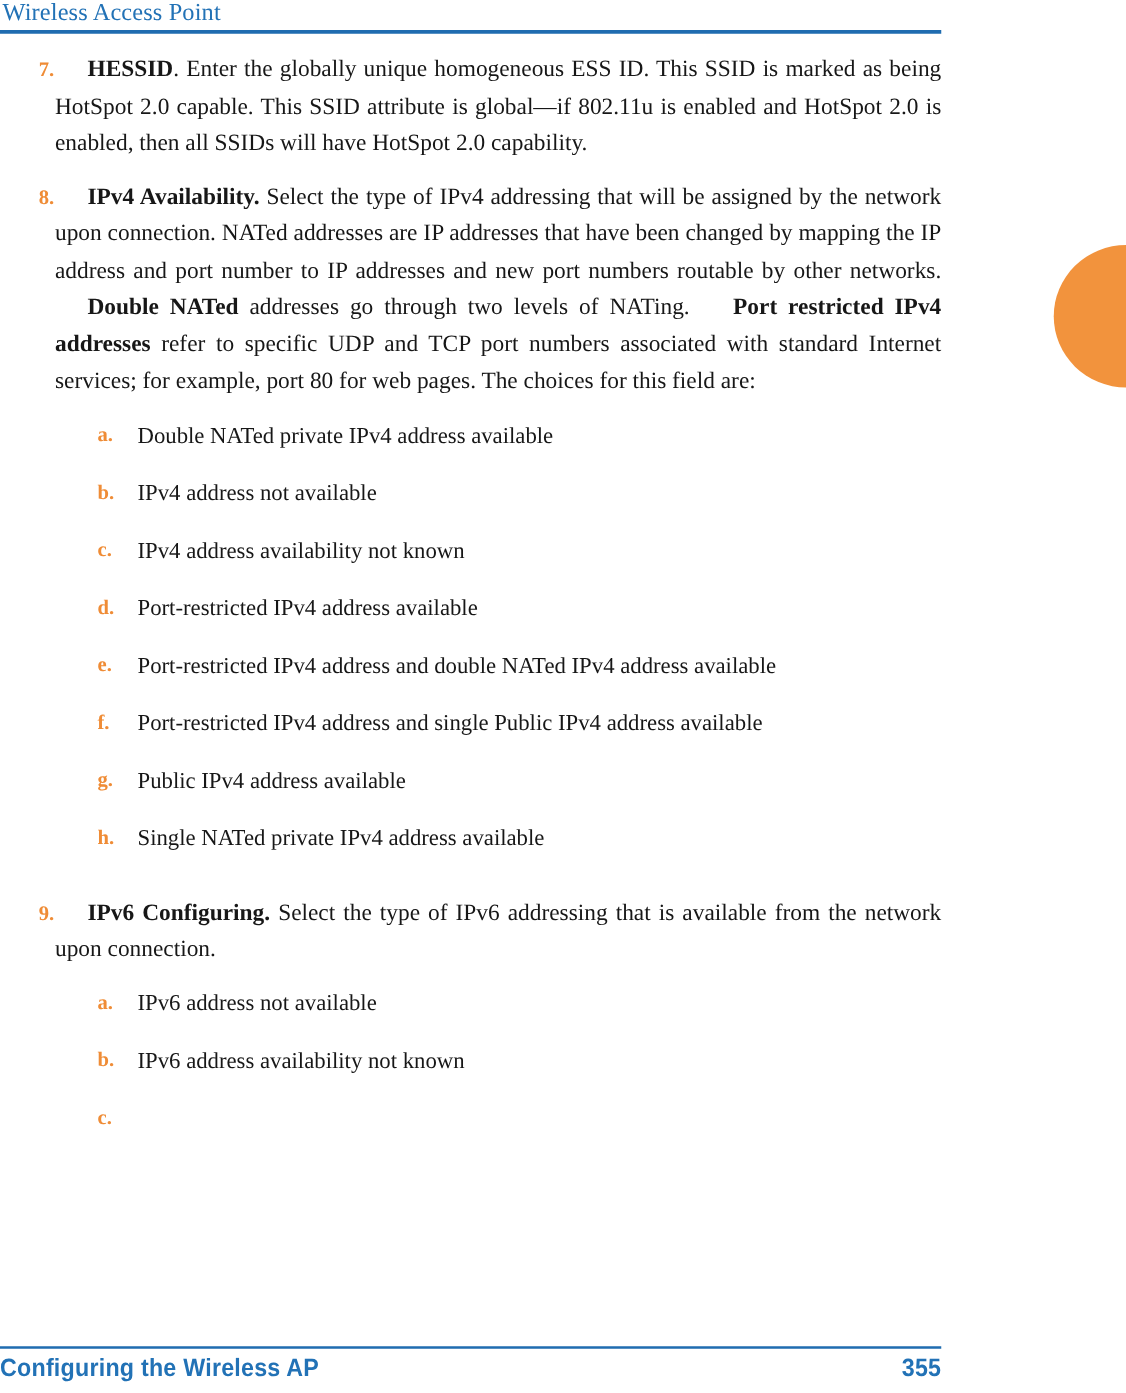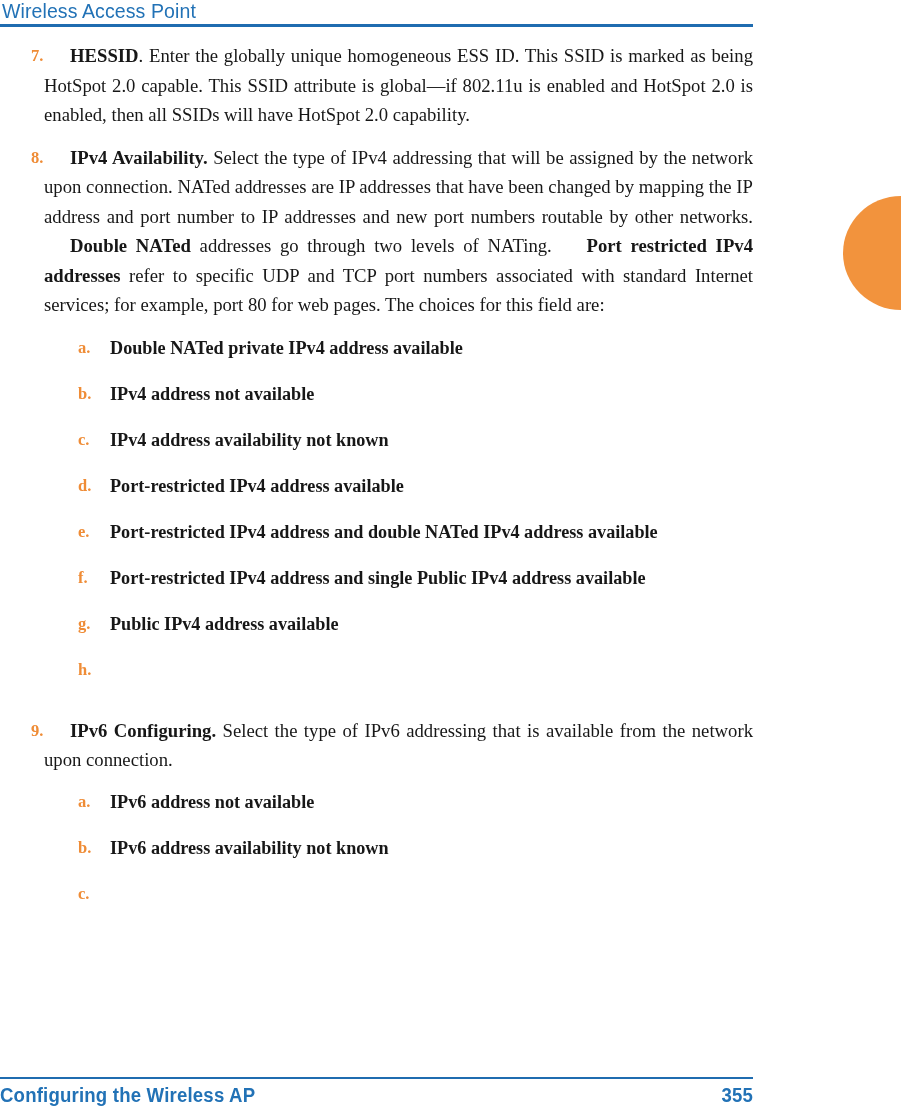--- a/index.html
+++ b/index.html
@@ -17,21 +17,21 @@
   }
 
   
   #page-header {
     position: absolute;
     top: 0px;
     left: 0px;
     width: 753px;
   }
   #page-header .header-title {
-    font-family: Liberation Sans, sans-serif;
+    font-family: Liberation Serif, serif;
     font-size: 19.5px;
     line-height: 22px;
     color: #2272b6;
     padding-left: 2px;
     padding-top: 0px;
     white-space: nowrap;
     letter-spacing: 0.1px;
   }
   #page-header .header-rule {
     margin-top: 2px;
@@ -90,21 +90,21 @@
     color: #ef8c36;
     font-weight: bold;
     font-size: 16.5px;
     line-height: 28px;
   }
   .alpha-item .body {
     flex: 1 1 auto;
     padding-right: 3px;
     text-align: justify;
     text-justify: inter-word;
-    font-weight: bold;
+    font-weight: normal;
     font-size: 18.2px;
     line-height: 28px;
     color: #171717;
   }
   .alpha-group { margin-top: 14px; margin-bottom: 4px; }
   .alpha-group.tight-top { margin-top: 12px; }
 
   .spacer-9 { height: 14px; }
 
   
@@ -209,20 +209,21 @@
       <div class="body">Port-restricted IPv4 address and single Public IPv4 address available</div>
     </div>
 
     <div class="alpha-item">
       <div class="marker">g.</div>
       <div class="body">Public IPv4 address available</div>
     </div>
 
     <div class="alpha-item">
       <div class="marker">h.</div>
+      <div class="body">Single NATed private IPv4 address available</div>
     </div>
 
   </div>
 
   <div class="spacer-9"></div>
 
   <div class="num-item">
     <div class="marker">9.</div>
     <div class="body"><b>IPv6 Configuring.</b><span> Select the type of IPv6 addressing that is available from the network upon connection.</span></div>
   </div>

